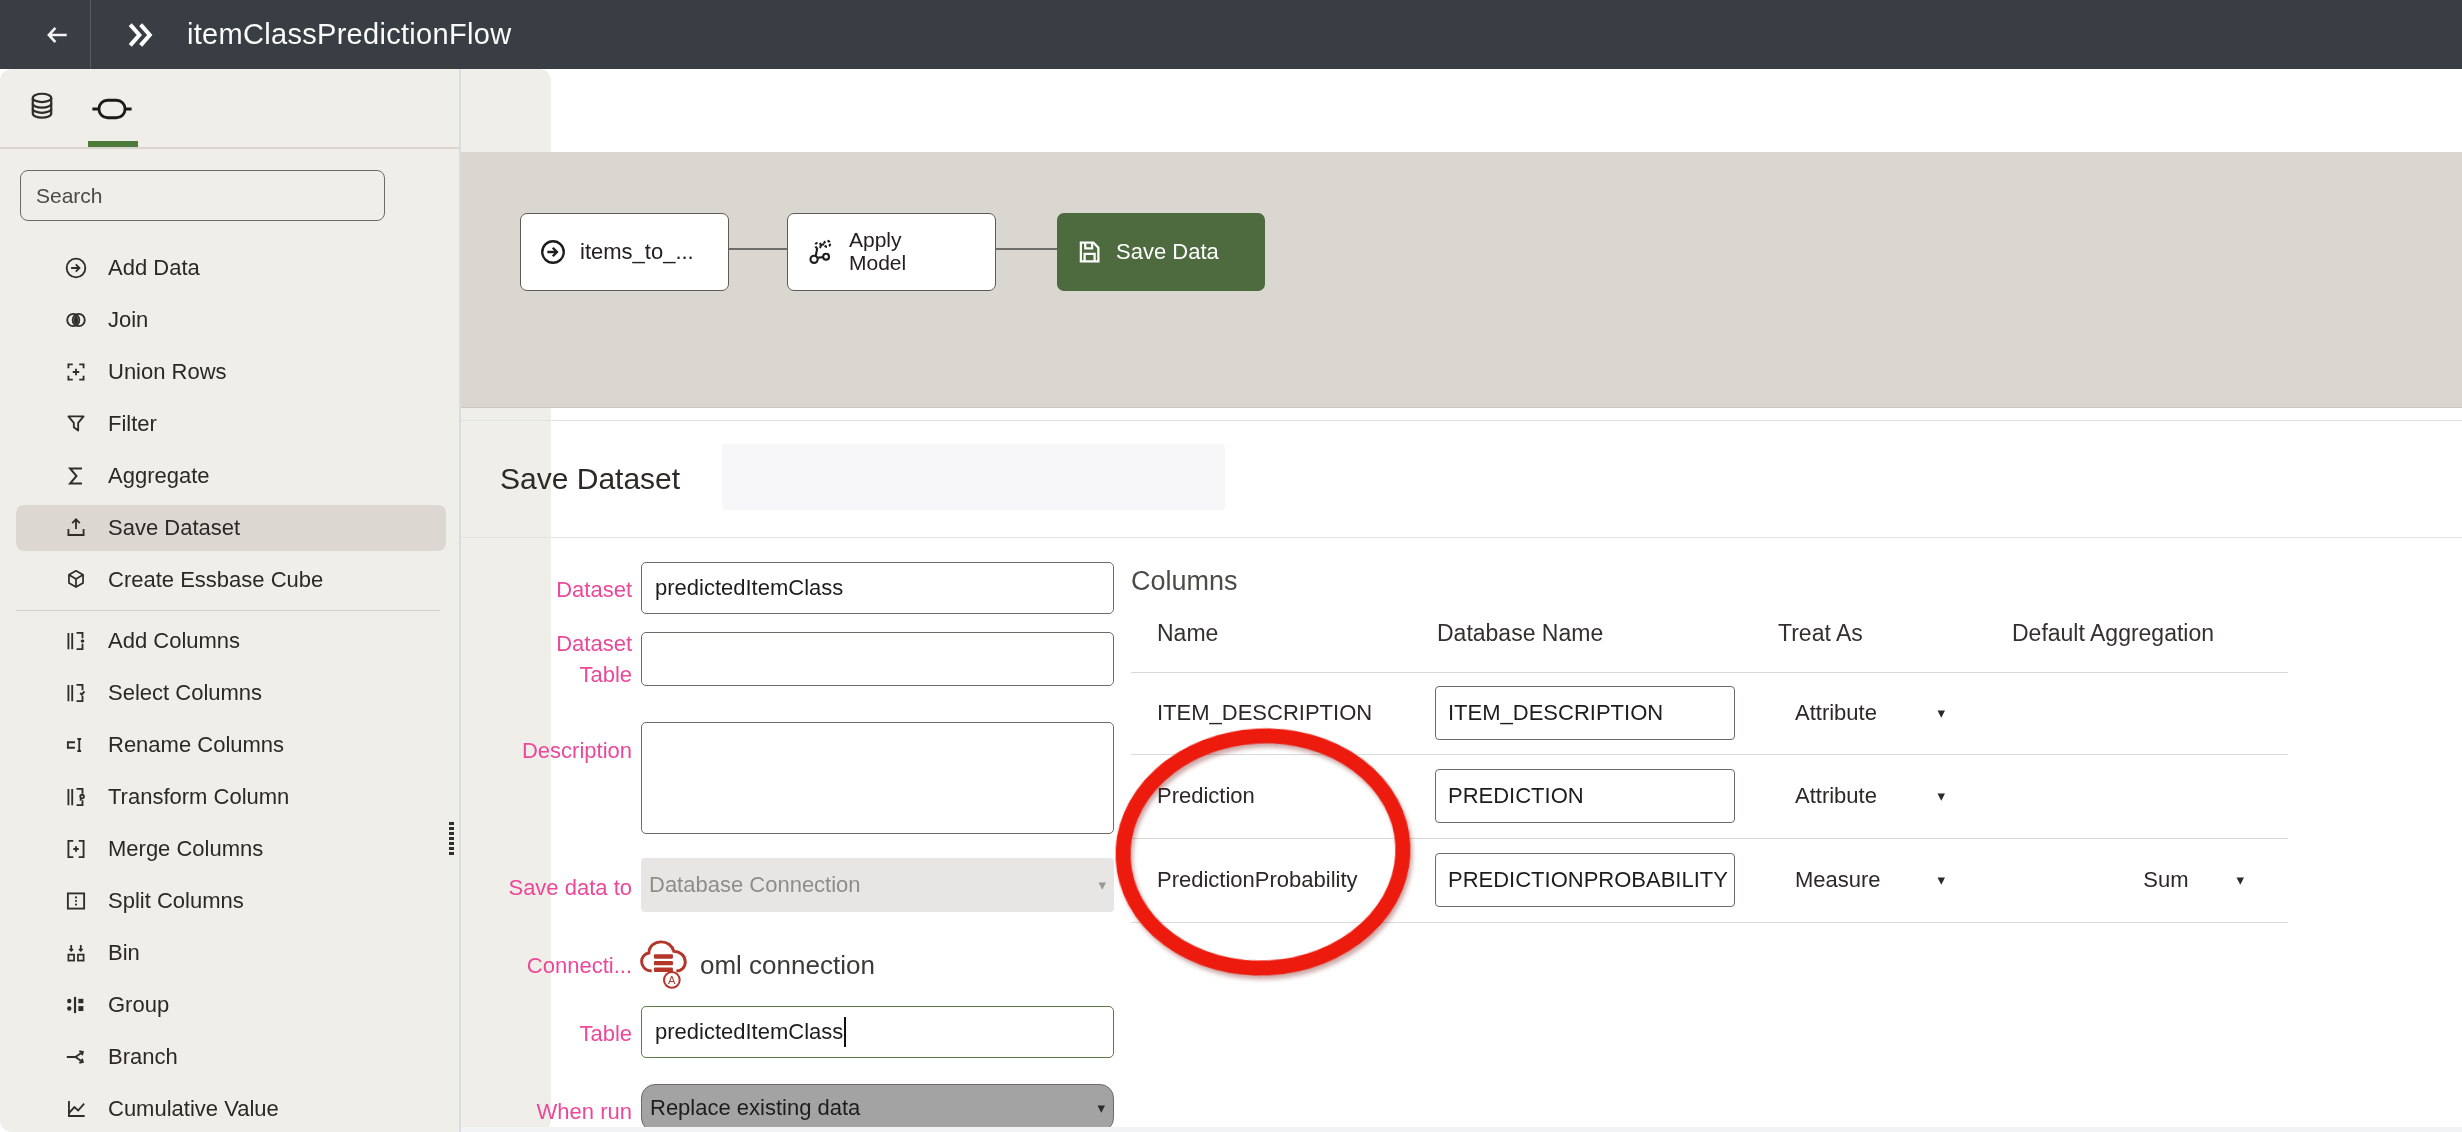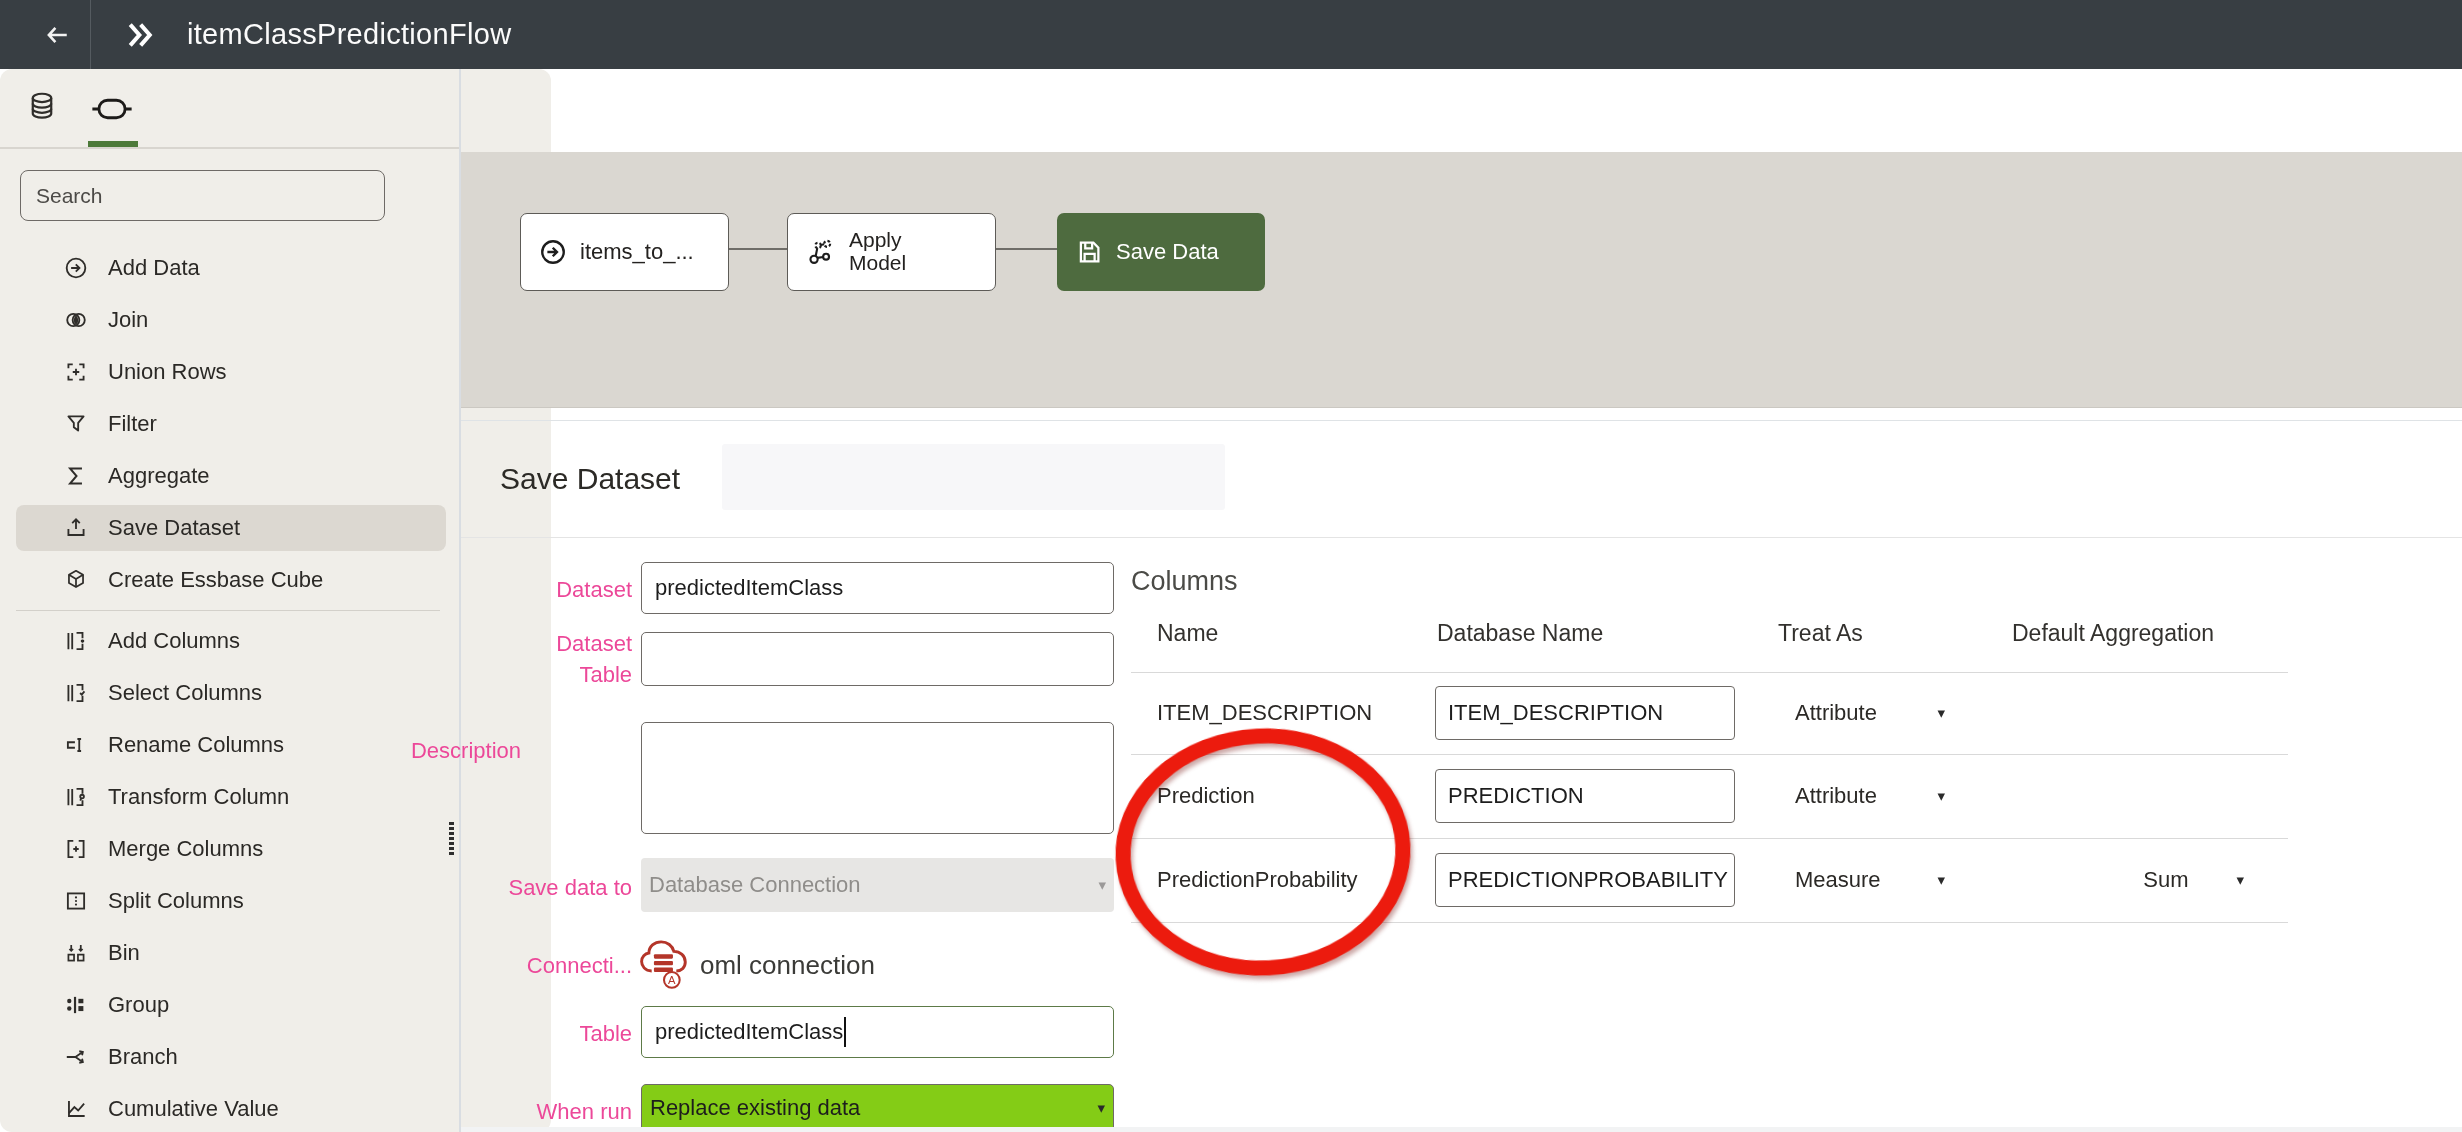--- a/index.html
+++ b/index.html
@@ -48,21 +48,21 @@
   .title-ghostbox { position:absolute; left:722px; top:444px; width:503px; height:66px; background:#f7f7f9; border-radius:3px; }
   .title-divider { position:absolute; left:461px; top:537px; width:2001px; height:1px; background:#e4e4e4; }
 
   
   .flabel { position:absolute; left:300px; width:332px; text-align:right; font-size:22px; color:#ec4899; line-height:31px; }
   .textbox { position:absolute; left:641px; width:473px; border:1.5px solid #6e6a66; border-radius:5px; background:#fff; display:flex; align-items:center; padding:15px 13px; font-size:22px; color:#1d1d1d; overflow:hidden; white-space:nowrap; }
   .textbox.green { border:1.5px solid #5d7a47; }
   .caret-line { width:1.5px; height:30px; background:#111; margin-left:1px; }
   .select { position:absolute; left:641px; width:473px; display:flex; align-items:center; justify-content:space-between; padding:0 8px; font-size:22px; cursor:pointer; }
   .select.disabled { background:#e7e6e4; border-radius:4px; color:#8f8d8a; cursor:default; }
-  .select.box { background:#84cc16; border:1.5px solid #6e6a66; border-radius:5px; color:#1d1d1d; }
+  .select.box { background:#a3a3a3; border:1.5px solid #6e6a66; border-radius:14px; color:#1d1d1d; }
   .caret { font-size:15px; color:#2a2a2a; }
   .caret.gray { color:#9b9998; }
   .conn-value { position:absolute; left:700px; top:950px; font-size:26px; color:#3b3b38; }
   .conn-icon { position:absolute; left:638px; top:934px; }
 
   
   .cols-title { position:absolute; left:1131px; top:566px; font-size:27px; color:#4b4b47; }
   .col-hdr { position:absolute; top:620px; font-size:23px; color:#33312e; }
   .row-line { position:absolute; left:1131px; width:1157px; height:1px; background:#d9d9d9; }
   .cell-name { position:absolute; left:1157px; width:272px; font-size:22px; color:#2b2926; white-space:nowrap; overflow:hidden; }
@@ -412,21 +412,21 @@
 <div class="flabel" style="top:574px;">Dataset</div>
 <div class="textbox" style="top:562px; height:52px;">
   <span>predictedItemClass</span>
 </div>
 
 <div class="flabel" style="top:628px; left:512px; width:120px;">Dataset Table</div>
 <div class="textbox" style="top:632px; height:54px;">
   <span></span>
 </div>
 
-<div class="flabel" style="top:735px;text-align:center;">Description</div>
+<div class="flabel" style="top:735px;">Description</div>
 <div class="textbox" style="top:722px; height:112px; align-items:flex-start; padding-top:8px;">
   <span></span>
 </div>
 
 <div class="flabel" style="top:872px;">Save data to</div>
 <div class="select disabled" style="top:858px; height:54px;">
   <span>Database Connection</span>
   <span class="caret gray">▾</span>
 </div>
 

